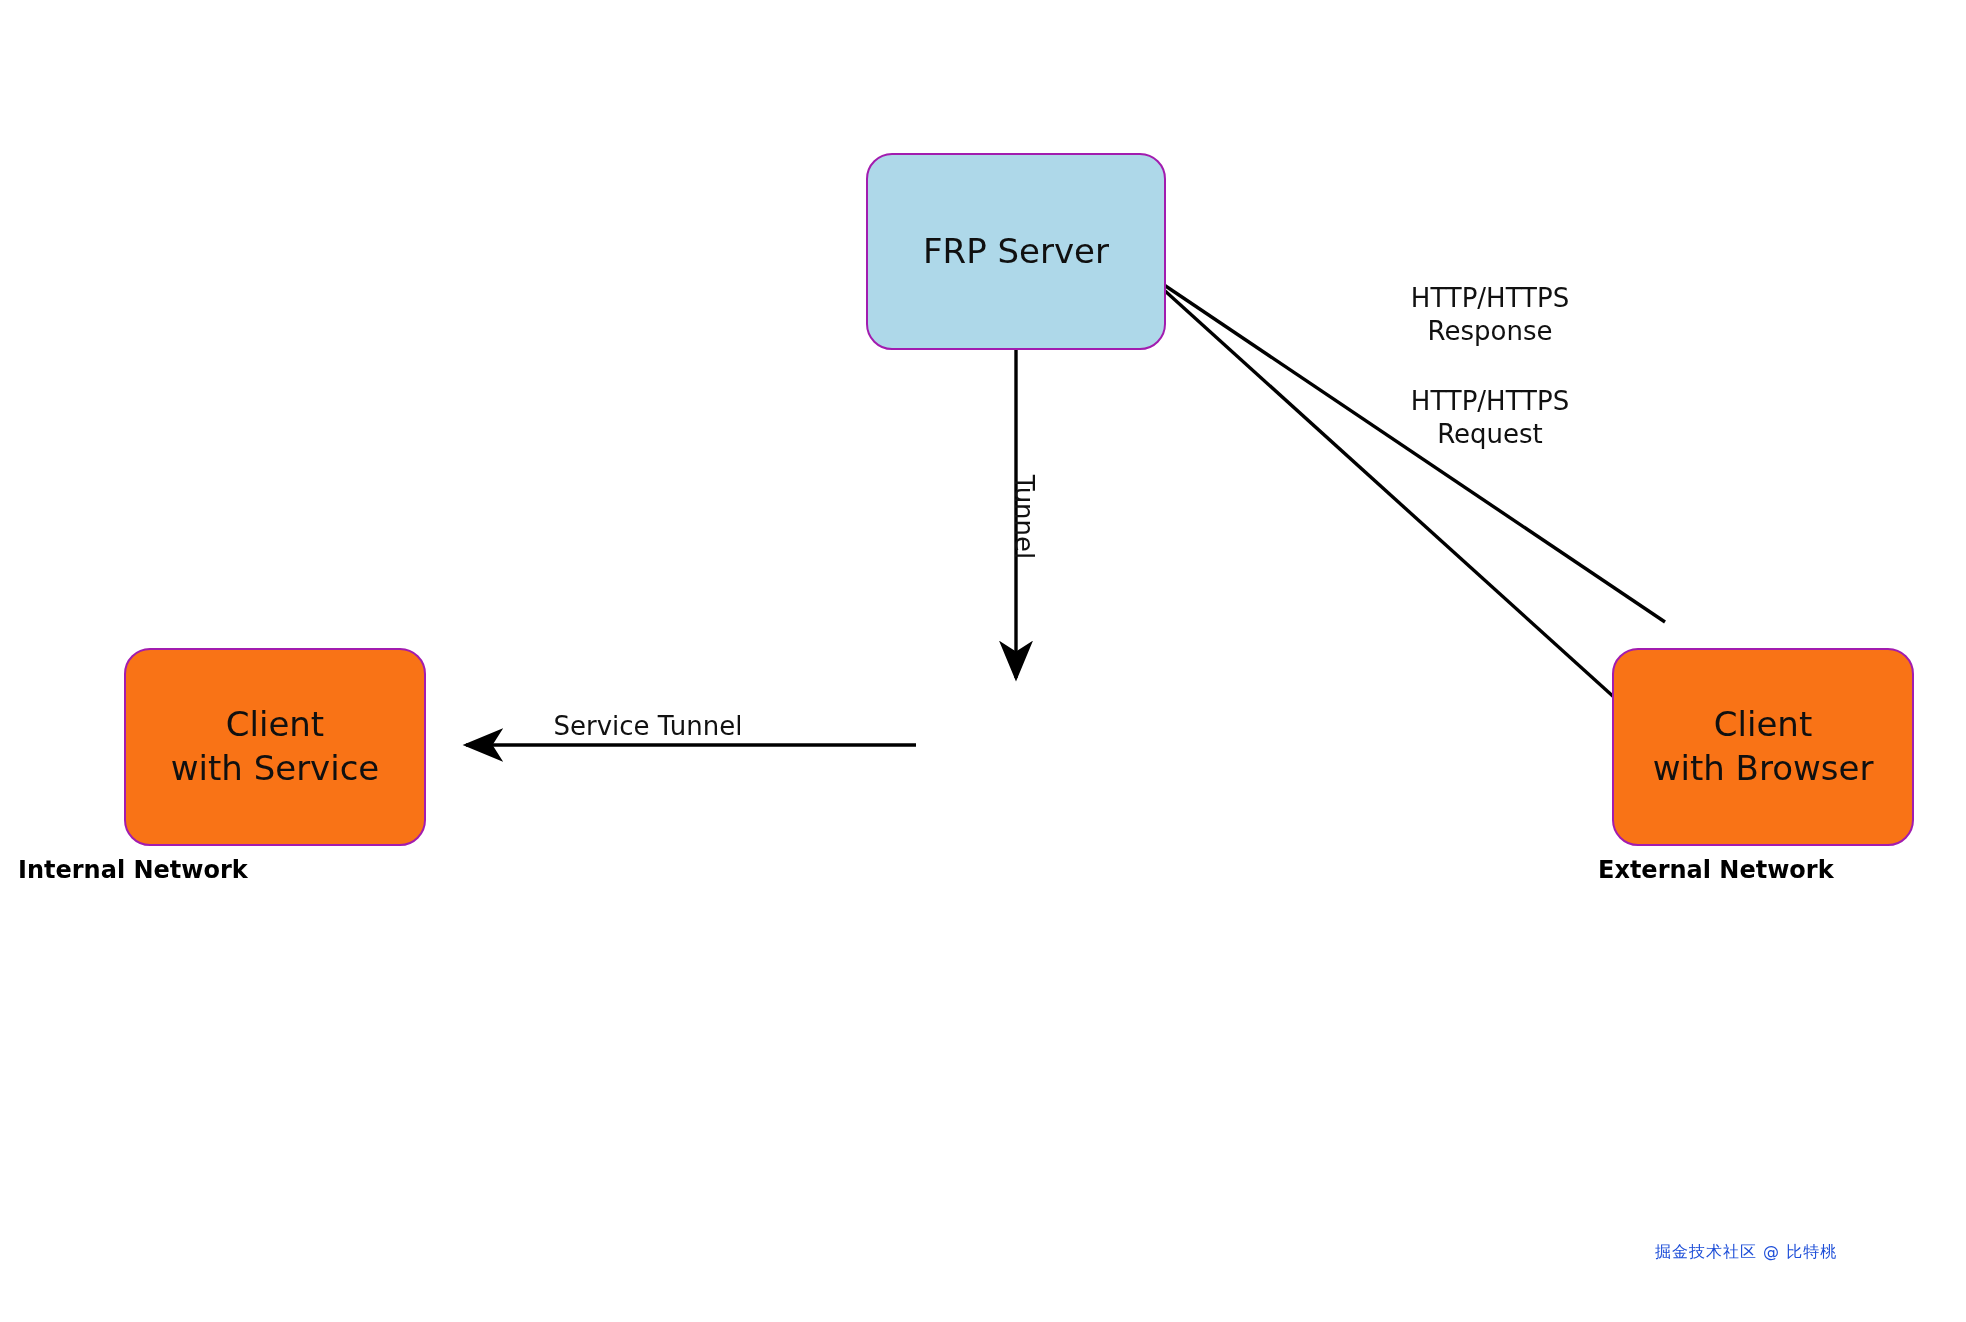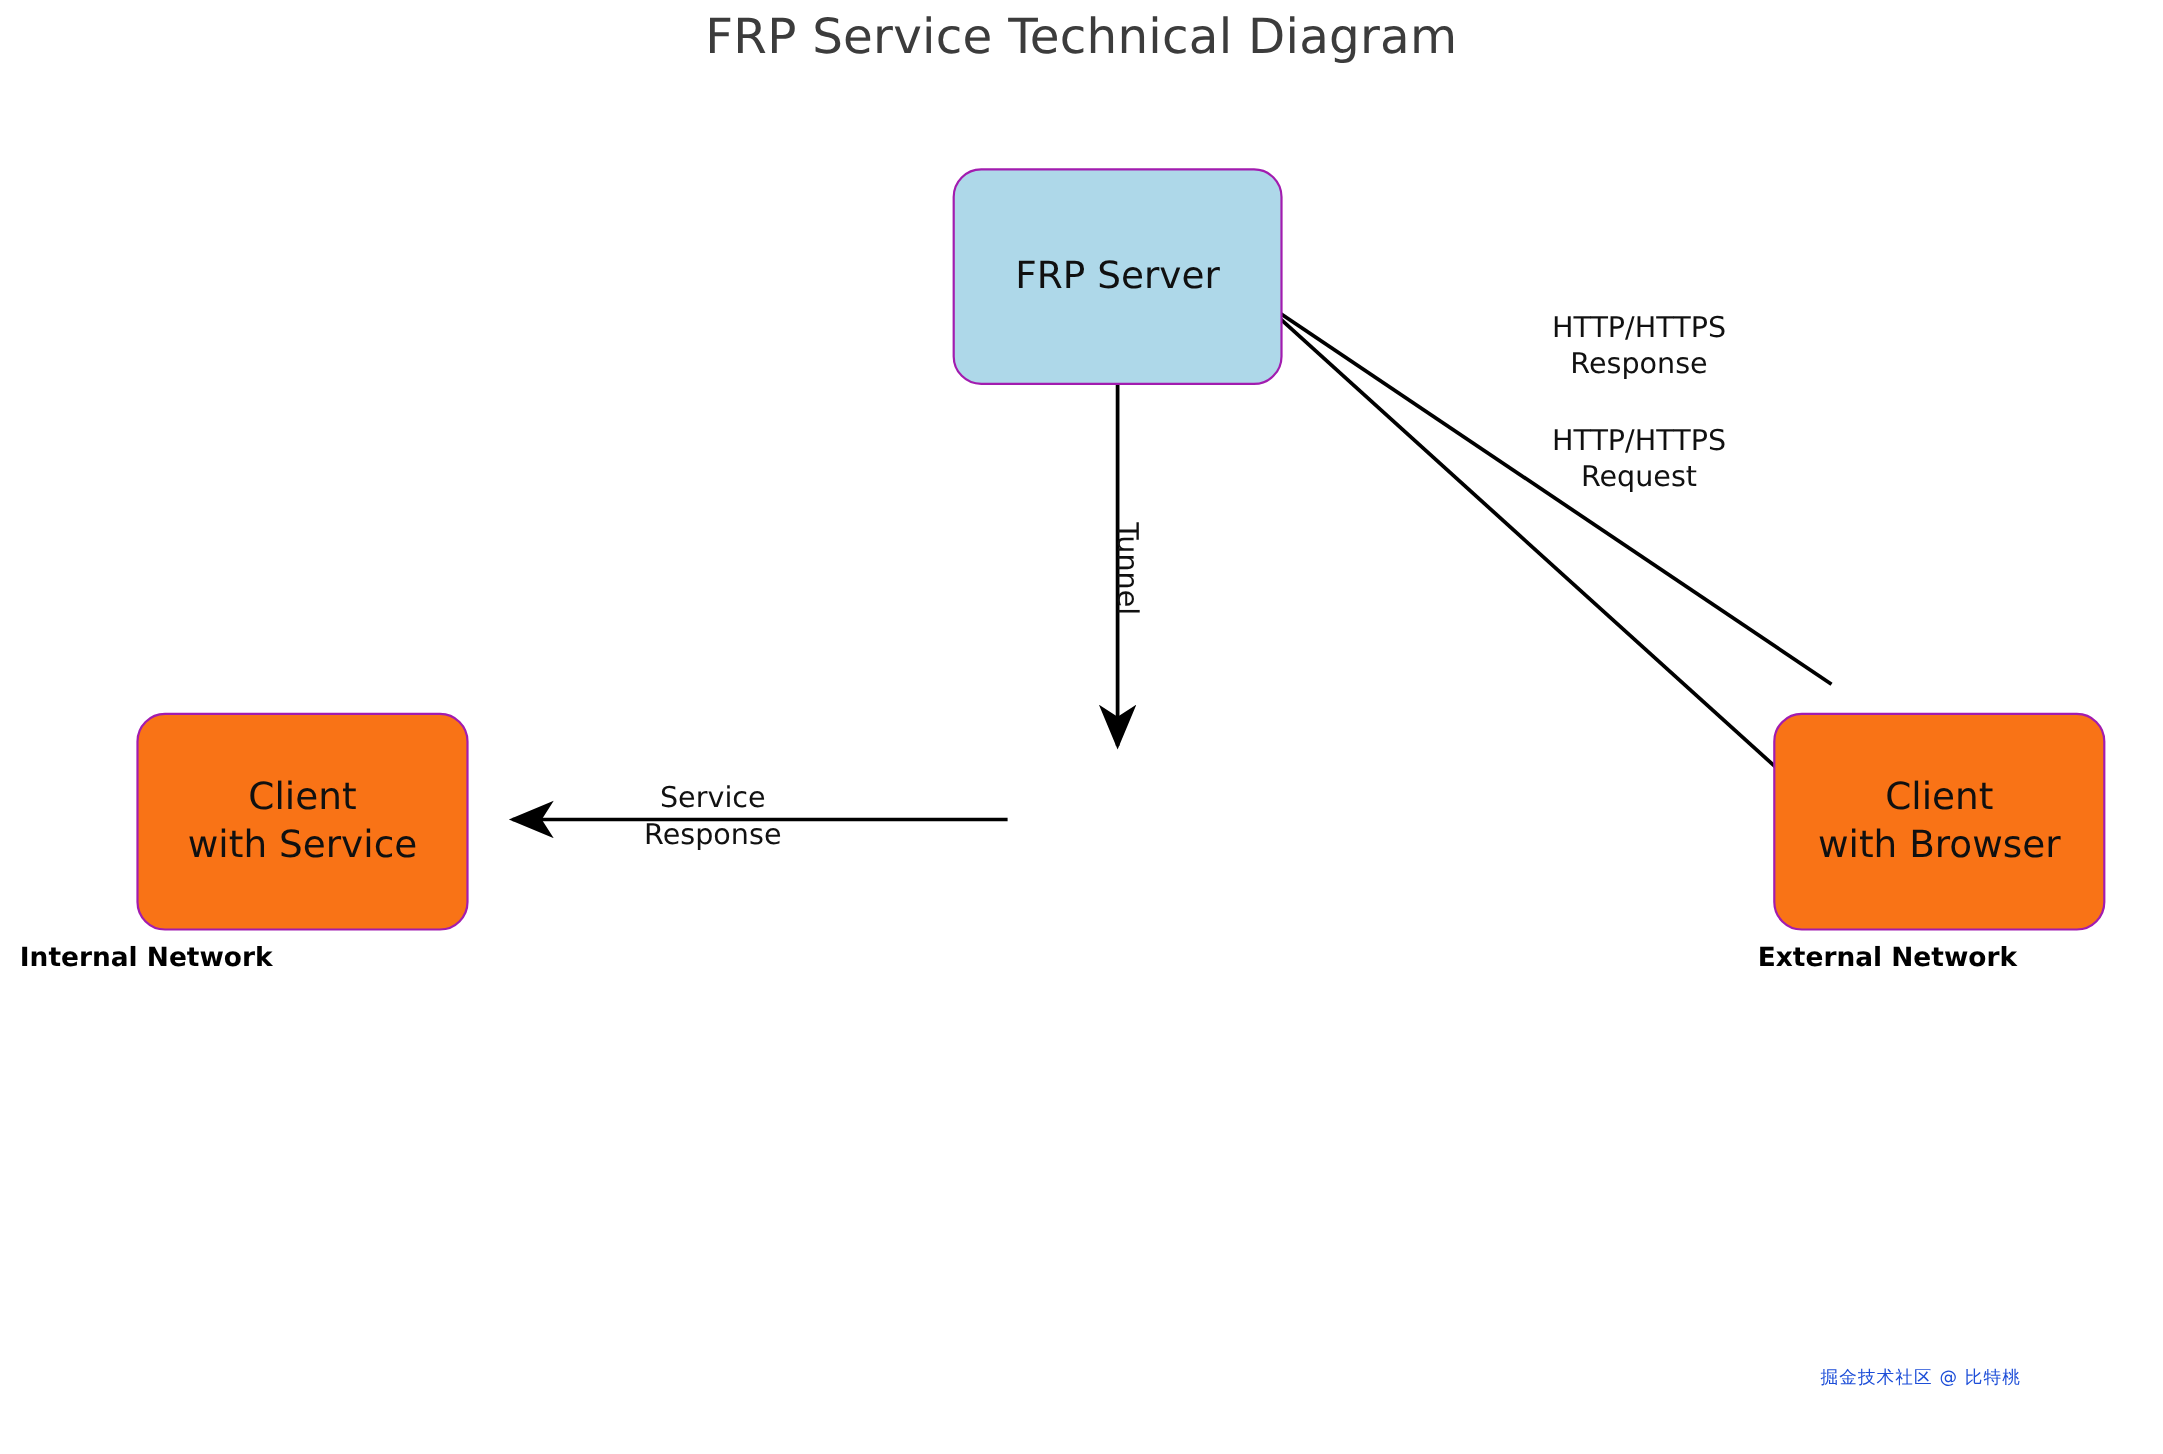--- a/index.html
+++ b/index.html
@@ -95,21 +95,20 @@
     color: #1d4ed8;
     white-space: nowrap;
     letter-spacing: 1px;
   }
 </style>
 </head>
 <body>
 
 <div id="canvas">
 
-  <div class="page-title">FRP Service Technical Diagram</div>
 
   <svg id="diagram-svg" viewBox="0 0 1966 1322" xmlns="http://www.w3.org/2000/svg">
     <defs>
       <marker id="arrow" markerWidth="14" markerHeight="14" refX="11" refY="5" orient="auto" markerUnits="strokeWidth">
         <path d="M0,0 L12,5 L0,10 L3.2,5 Z" fill="#000000"></path>
       </marker>
     </defs>
 
     <line x1="1016" y1="320" x2="1016" y2="678" stroke="#000000" stroke-width="3.4" marker-end="url(#arrow)"></line>
 
@@ -128,21 +127,21 @@
 
   <div class="node node-green" id="node-client-browser">Client
 with Browser</div>
 
   <div class="zone-label" id="zone-internal">Internal Network</div>
 
   <div class="zone-label" id="zone-external">External Network</div>
 
   <div class="edge-label" id="label-tunnel">Tunnel</div>
 
-  <div class="edge-label" id="label-service-traffic">Service Response</div>
+  <div class="edge-label" id="label-service-traffic">Service Tunnel</div>
 
   <div class="edge-label" id="label-http-response">HTTP/HTTPS
 Response</div>
 
   <div class="edge-label" id="label-http-request">HTTP/HTTPS
 Request</div>
 
   <div class="watermark">掘金技术社区 @ 比特桃</div>
 
 </div>

